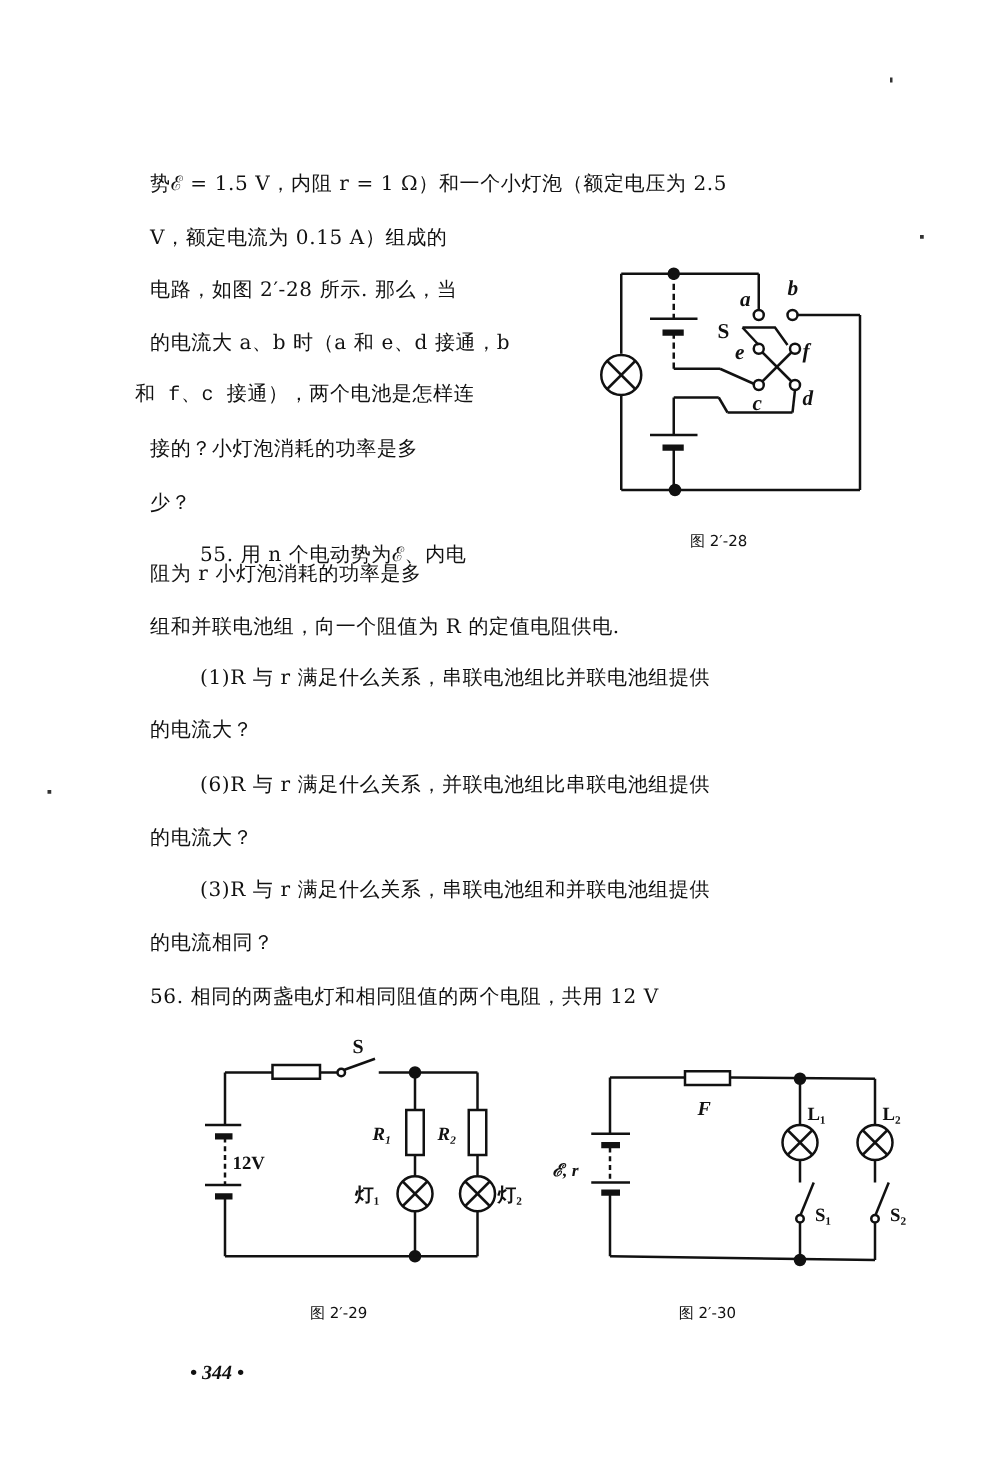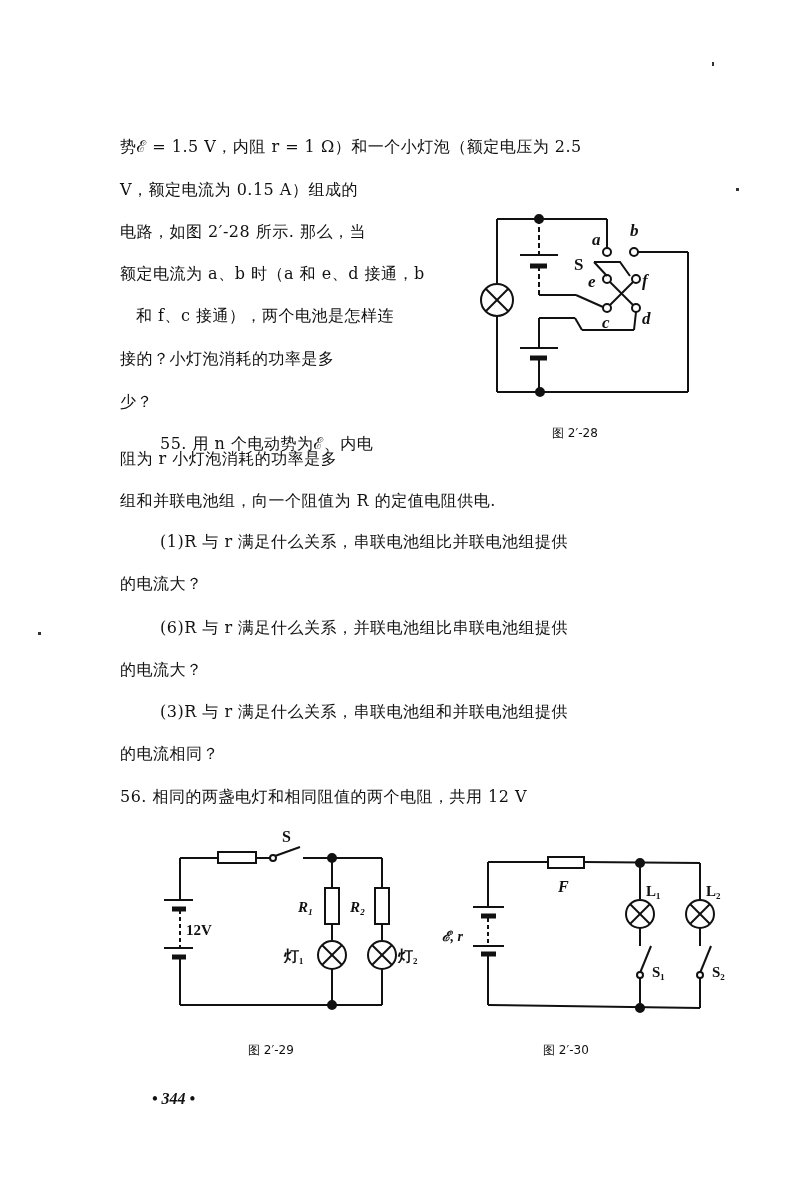--- a/index.html
+++ b/index.html
@@ -11,22 +11,22 @@
   .pageno { position: absolute; left: 152px; top: 1090px; font-size: 16px; font-style: italic; font-weight: bold; font-family: "Liberation Serif", serif; }
   svg text { font-family: "Liberation Serif", serif; }
   .speck { position: absolute; background: #333; }
 </style>
 </head>
 <body>
 
 <div class="line" style="left:120px; top:133px;">势ℰ = 1.5 V，内阻 r = 1 Ω）和一个小灯泡（额定电压为 2.5</div>
 <div class="line" style="left:120px; top:176px;">V，额定电流为 0.15 A）组成的</div>
 <div class="line" style="left:120px; top:218px;">电路，如图 2′-28 所示. 那么，当</div>
-<div class="line" style="left:120px; top:260px;">额定电流为 a、b 时（a 和 e、d 接通，b</div>
-<div class="line" style="left:136px; top:302px;">和 f、c 接通），两个电池是怎样连</div>
+<div class="line" style="left:120px; top:260px;">的电流大 a、b 时（a 和 e、d 接通，b</div>
+<div class="line" style="left:108px; top:302px;font-family:Liberation Mono, monospace;">和 f、c 接通），两个电池是怎样连</div>
 <div class="line" style="left:120px; top:345px;">接的？小灯泡消耗的功率是多</div>
 <div class="line" style="left:120px; top:368px; top:388px;">少？</div>
 
 <div class="line" style="left:160px; top:430px;">55. 用 n 个电动势为ℰ、内电</div>
 <div class="line" style="left:120px; top:472px; top:442px; top:445px;">阻为 r 小灯泡消耗的功率是多</div>
 <div class="line" style="left:120px; top:487px;">组和并联电池组，向一个阻值为 R 的定值电阻供电.</div>
 
 <div class="line" style="left:160px; top:528px;">(1)R 与 r 满足什么关系，串联电池组比并联电池组提供</div>
 <div class="line" style="left:120px; top:570px;">的电流大？</div>
 <div class="line" style="left:160px; top:614px;">(6)R 与 r 满足什么关系，并联电池组比串联电池组提供</div>

